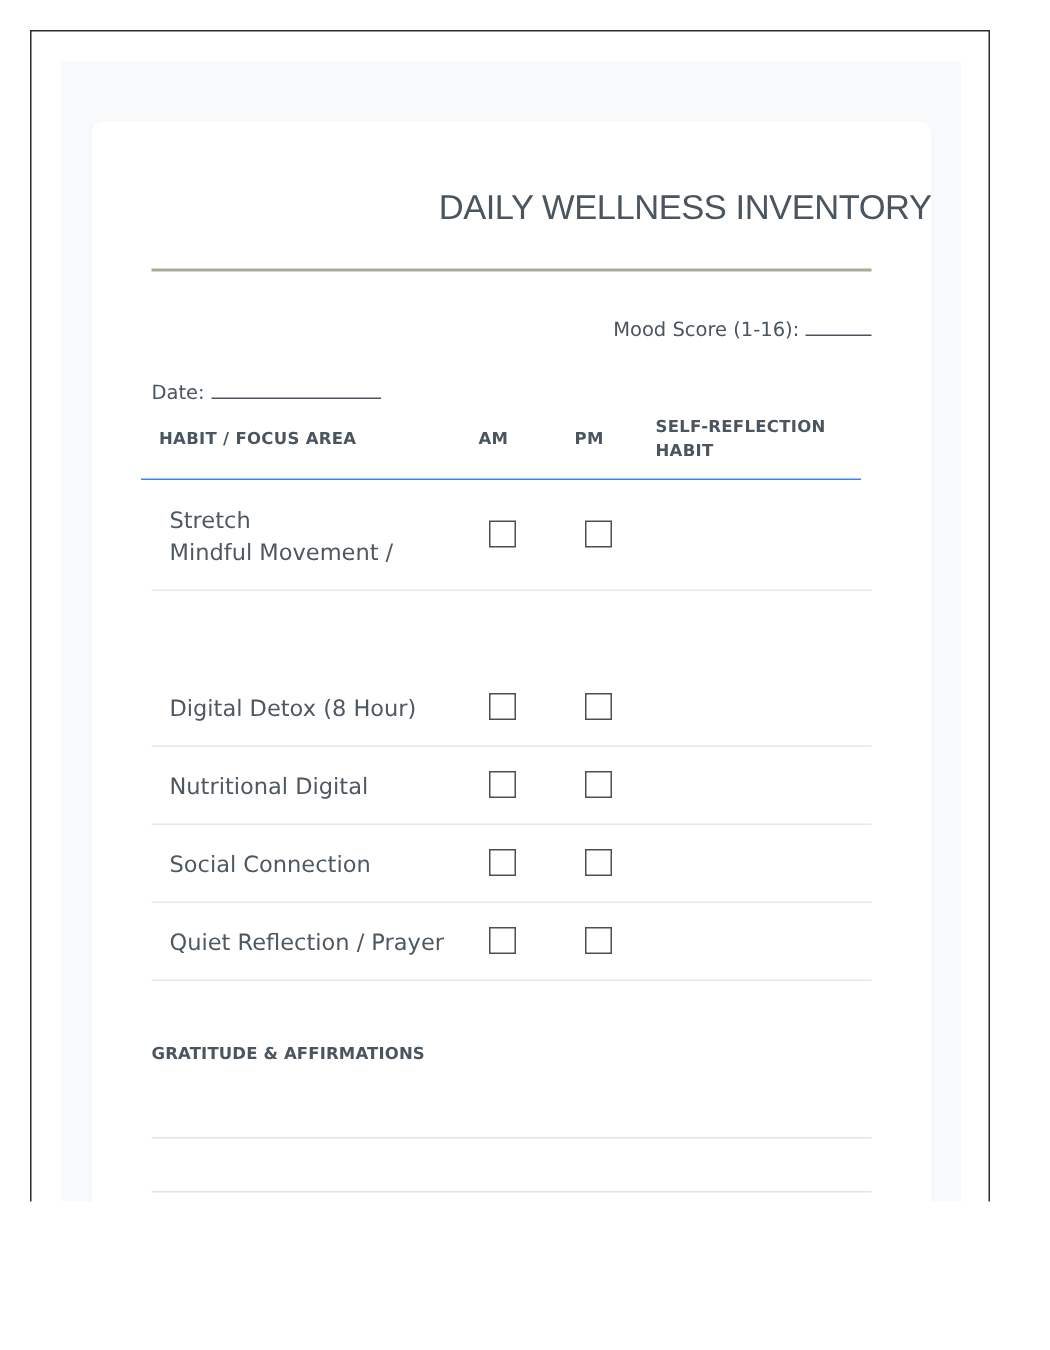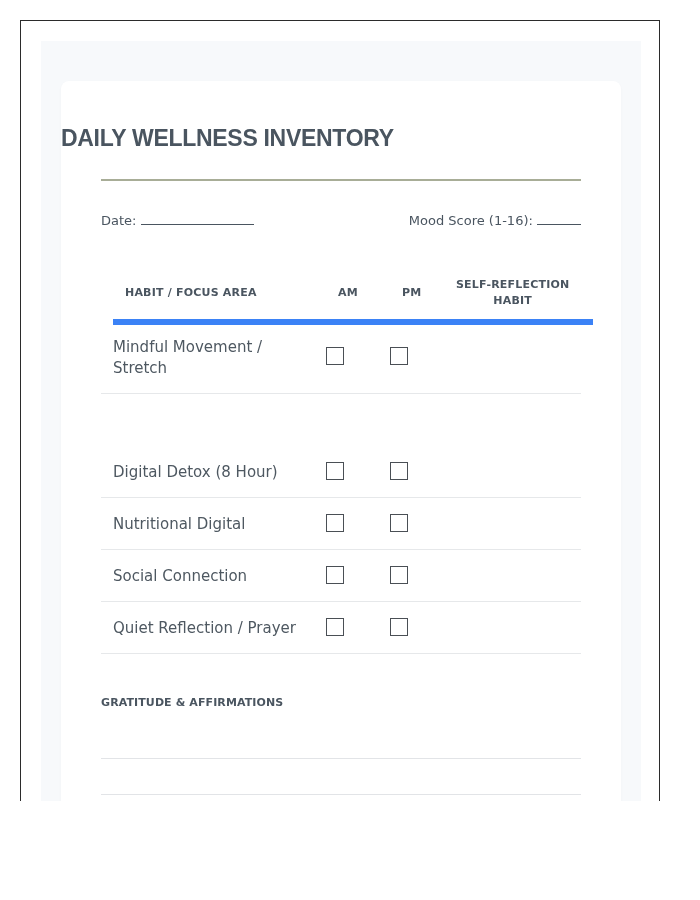--- a/index.html
+++ b/index.html
@@ -1,25 +1,25 @@
 <!DOCTYPE html>
 <html><head>
 <meta charset="utf-8">
 <style>
   html, body { margin:0; padding:0; background:#ffffff; }
   body { width:700px; height:900px; position:relative; overflow:hidden; font-family:"DejaVu Sans", sans-serif; }
   .frame { position:absolute; left:20px; top:20px; width:640px; height:781px; border:1px solid #2b2b2b; border-bottom:none; box-sizing:border-box; overflow:hidden; background:#fff; }
   .panel { position:absolute; left:20px; top:20px; width:600px; height:760px; background:#f7f9fb; }
   .card { position:absolute; left:20px; top:40px; width:560px; height:740px; background:#ffffff; border-radius:8px; box-shadow:0 1px 3px rgba(0,0,0,0.03); }
-  .title { position:absolute; left:0; right:0; top:44px; text-align:left; font-family:"Liberation Sans", sans-serif; font-size:23px; font-weight:700; color:#4a5560; letter-spacing:-0.3px; }
+  .title { position:absolute; left:0; right:0; top:44px; text-align:right; font-family:"Liberation Sans", sans-serif; font-size:23px; font-weight:400; color:#4a5560; letter-spacing:-0.3px; }
   .rule { position:absolute; left:40px; width:480px; top:98px; height:2px; background:#a8ad97; }
   .meta { position:absolute; top:132px; font-size:13px; color:#4a5560; font-family:"DejaVu Sans", sans-serif; }
-  .meta.left { left:40px; } .meta.right { right:40px; }
+  .meta.left { left:40px;margin-top:42px; } .meta.right { right:40px; }
   .meta .blank { display:inline-block; border-bottom:1px solid #4a5560; vertical-align:baseline; height:10px; }
-  .thead { position:absolute; left:52px; width:480px; top:186px; height:52px; border-bottom:6px solid #3b82f6;text-align:center; }
+  .thead { position:absolute; left:33px; width:480px; top:186px; height:52px; border-bottom:1px solid #3b82f6; }
   .th { position:absolute; font-size:11px; font-weight:bold; color:#4a5560; letter-spacing:0.2px; line-height:16px; }
   .row { position:absolute; left:40px; width:480px; border-bottom:1px solid #e6e8ea; }
   .row .label { position:absolute; left:12px; font-size:15px; color:#4e5861; line-height:21px; }
   .cb { position:absolute; width:18px; height:18px; border:1.5px solid #4a4f55; box-sizing:border-box; background:#fff; }
   .section { position:absolute; left:40px; top:615px; font-size:11px; font-weight:bold; color:#4a5560; letter-spacing:0.1px; }
   .line { position:absolute; left:40px; width:480px; height:1px; background:#e2e4e7; }
 </style>
 </head>
 <body>
 
@@ -44,22 +44,22 @@
         <div class="th" style="left:225px;top:18px">AM</div>
         <div class="th" style="left:289px;top:18px">PM</div>
         <div class="th" style="left:343px;top:10px">
           <div>SELF-REFLECTION</div>
           <div>HABIT</div>
         </div>
       </div>
 
       <div class="row" style="top:240px;height:72px">
         <div class="label" style="top:16px">
+          <div>Stretch</div>
           <div>Mindful Movement /</div>
-          <div>Stretch</div>
         </div>
         <div class="cb" style="left:225px;top:26px"></div>
         <div class="cb" style="left:289px;top:26px"></div>
       </div>
 
 
       <div class="row" style="top:365px;height:51px">
         <div class="label" style="top:16px">Digital Detox (8 Hour)</div>
         <div class="cb" style="left:225px;top:16px"></div>
         <div class="cb" style="left:289px;top:16px"></div>

